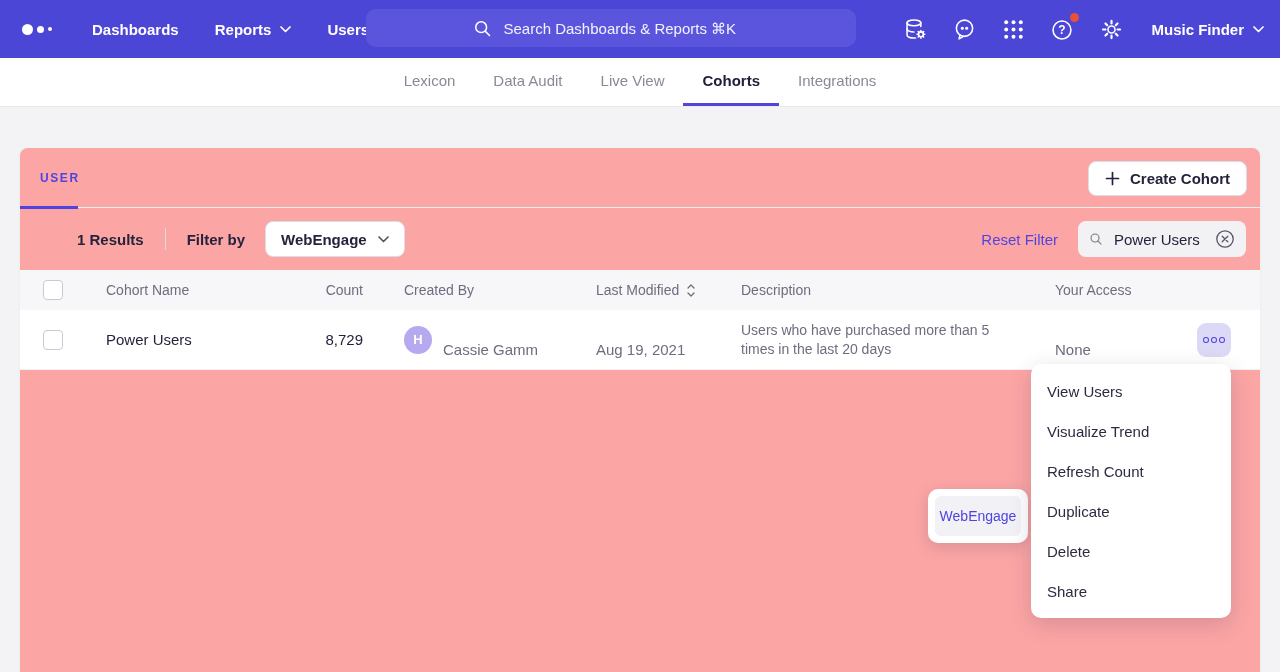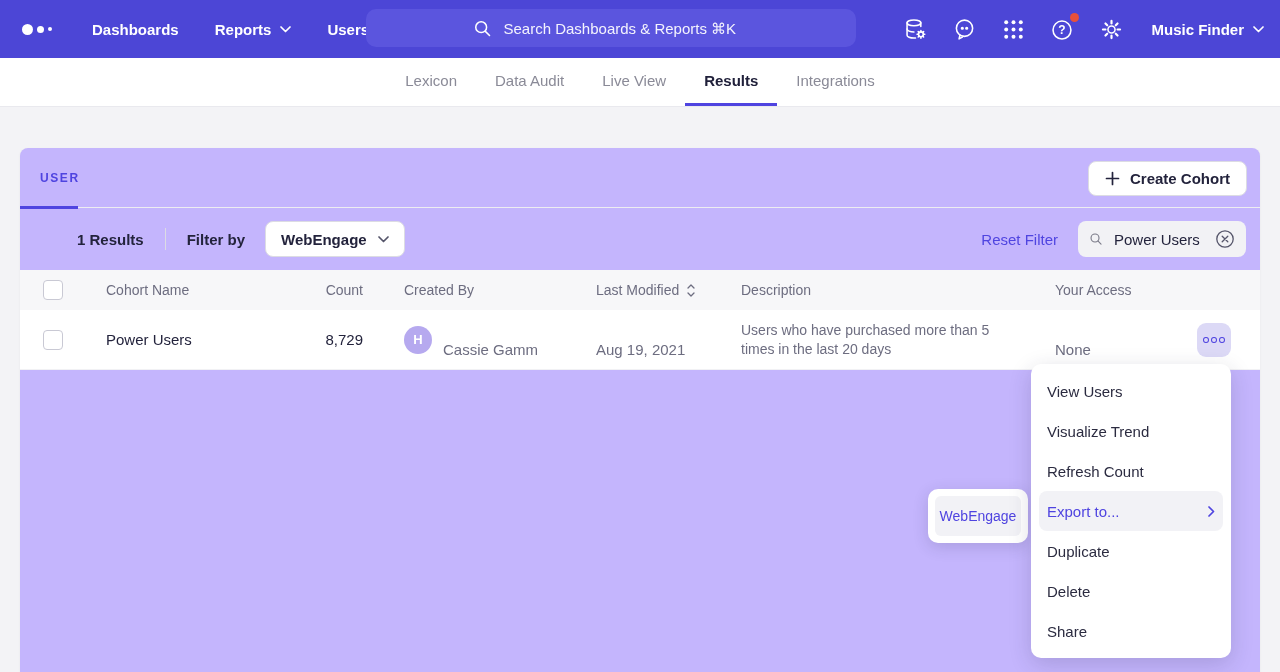--- a/index.html
+++ b/index.html
@@ -24,21 +24,21 @@
   .icon-btn { width:26px; height:26px; margin-right:23px; position:relative; cursor:pointer; display:flex; align-items:center; justify-content:center; }
   .badge { position:absolute; top:-3px; right:-4px; width:9px; height:9px; border-radius:50%; background:#e8503a; }
   .project { color:#fff; font-weight:700; font-size:15px; display:flex; gap:9px; align-items:center; cursor:pointer; margin-left:4px; white-space:nowrap; }
 
   
   .subnav { height:49px; background:#fff; border-bottom:1px solid #e9e9ee; display:flex; justify-content:center; }
   .tab { font-size:15px; color:#8a8a97; display:flex; align-items:center; padding:0 19px; border-bottom:3px solid transparent; cursor:pointer; font-weight:500; }
   .tab.active { color:#20203a; font-weight:600; border-bottom-color:#4f44e0; }
 
   
-  .card { position:absolute; left:20px; right:20px; top:148px; bottom:0; background:#c4b5fd; border-radius:8px 8px 0 0; box-shadow:0 1px 3px rgba(20,20,43,0.05); }
+  .card { position:absolute; left:20px; right:20px; top:148px; bottom:0; background:#fca5a5; border-radius:8px 8px 0 0; box-shadow:0 1px 3px rgba(20,20,43,0.05); }
   .card-header { height:60px; border-bottom:1px solid #ededf1; position:relative; }
   .user-tab { position:absolute; left:20px; top:23px; color:#4f44e0; font-size:12px; font-weight:700; letter-spacing:1.6px; }
   .user-underline { position:absolute; left:0; bottom:-2px; width:58px; height:3px; background:#4f44e0; }
   .create-btn { position:absolute; right:13px; top:13px; height:35px; padding:0 16px; border:1px solid #dcdce3; border-radius:8px; background:#fff; display:flex; align-items:center; gap:10px; font-size:15px; font-weight:600; color:#23233c; cursor:pointer; font-family:inherit; }
 
   
   .filter-bar { height:62px; display:flex; align-items:center; padding-left:57px; padding-right:14px; }
   .results { font-weight:700; font-size:15px; color:#23233c; }
   .vdiv { width:1px; height:22px; background:#dcdce3; margin:0 21px; }
   .filter-by { font-weight:700; font-size:15px; color:#23233c; margin-right:20px; }
@@ -165,21 +165,21 @@
   <div class="tab">
       <span>Lexicon</span>
     </div>
   <div class="tab">
       <span>Data Audit</span>
     </div>
   <div class="tab">
       <span>Live View</span>
     </div>
   <div class="tab active">
-      <span>Results</span>
+      <span>Cohorts</span>
     </div>
   <div class="tab">
       <span>Integrations</span>
     </div>
 </div>
 
 <div class="card">
 
   <div class="card-header">
     <div class="user-tab">USER</div>
@@ -271,26 +271,20 @@
 <div class="context-menu">
   <div class="menu-item">
       <span>View Users</span>
     </div>
   <div class="menu-item">
       <span>Visualize Trend</span>
     </div>
   <div class="menu-item">
       <span>Refresh Count</span>
     </div>
-  <div class="menu-item highlighted">
-    <span>Export to...</span>
-    <svg width="7" height="11" viewBox="0 0 7 11">
-        <polyline points="1,1 5.5,5.5 1,10" fill="none" stroke="#4f44e0" stroke-width="1.7" stroke-linecap="round" stroke-linejoin="round"></polyline>
-      </svg>
-  </div>
   <div class="menu-item">
       <span>Duplicate</span>
     </div>
   <div class="menu-item">
       <span>Delete</span>
     </div>
   <div class="menu-item">
       <span>Share</span>
     </div>
 </div>

